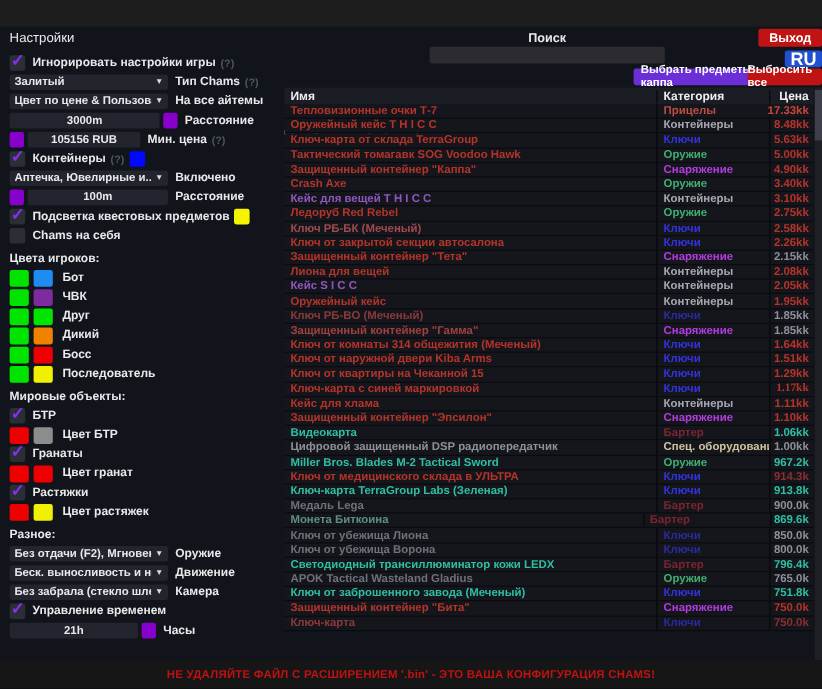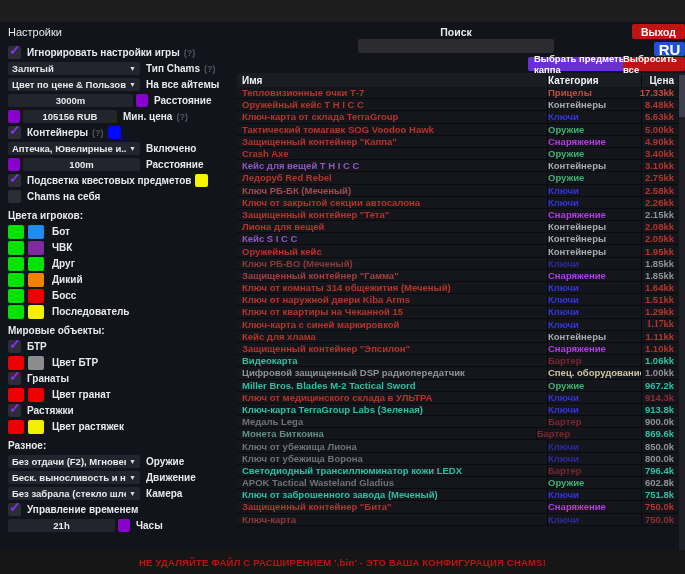--- a/index.html
+++ b/index.html
@@ -52,21 +52,21 @@
   .btn-kappa{ left:528px; top:57px; width:104px; height:14px; background:#6a2fd6; font-size:9.5px;padding-left:6px; }
   .btn-drop { left:623px; top:57px; width:62px; height:14px; background:#c01414; font-size:9.5px; }
   .loot-label { position:absolute; left:237px; top:61px; color:#e9e9ec; font-size:10.5px; font-weight:700;margin-top:40px; }
   .loot-label .help { font-size:9px; }
 
   
   .table { position:absolute; left:237px; top:73px; width:441px; height:477px; }
   .thead { display:flex; height:14px; background:#1b1d25; align-items:center; }
   .thead .c { color:#f0f0f2; font-size:10px; font-weight:700; }
   .c-name { width:310px; padding-left:5px; }
-  .c-cat  { width:94px;  border-left:1px solid #07080c; }
+  .c-cat  { width:94px;  padding-left:5px; border-left:1px solid #07080c; }
   .c-price{ width:37px;  padding-right:4px; text-align:right; border-left:1px solid #07080c; }
   .tbody { height:463px; overflow:hidden; }
   .trow { display:flex; align-items:center; height:12.2px; border-bottom:1px solid #0a0b10;
           background:#14161c; font-size:9.5px; font-weight:700; }
   .trow .c-name { white-space:nowrap; overflow:hidden; }
   .trow .c-cat  { white-space:nowrap; overflow:hidden; align-self:stretch; display:flex; align-items:center; }
   .trow .c-price{ align-self:stretch; display:flex; align-items:center; justify-content:flex-end; }
   .vscroll { position:absolute; left:679px; top:73px; width:6px; height:477px; background:#1e2026; }
   .vscroll .thumb { position:absolute; left:0; top:2px; width:6px; height:42px; background:#3d404a; }
 </style>
@@ -424,21 +424,21 @@
           <div class="c-price" style="color: rgb(143, 143, 153);">800.0k</div>
         </div>
         <div class="trow">
           <div class="c-name" style="color: rgb(47, 191, 163);">Светодиодный трансиллюминатор кожи LEDX</div>
           <div class="c-cat" style="color: rgb(124, 36, 48);">Бартер</div>
           <div class="c-price" style="color: rgb(47, 191, 163);">796.4k</div>
         </div>
         <div class="trow">
           <div class="c-name" style="color: rgb(112, 112, 122);">APOK Tactical Wasteland Gladius</div>
           <div class="c-cat" style="color: rgb(63, 175, 114);">Оружие</div>
-          <div class="c-price" style="color: rgb(143, 143, 153);">602.8k</div>
+          <div class="c-price" style="color: rgb(143, 143, 153);">765.0k</div>
         </div>
         <div class="trow">
           <div class="c-name" style="color: rgb(47, 191, 163);">Ключ от заброшенного завода (Меченый)</div>
           <div class="c-cat" style="color: rgb(51, 51, 221);">Ключи</div>
           <div class="c-price" style="color: rgb(47, 191, 163);">751.8k</div>
         </div>
         <div class="trow">
           <div class="c-name" style="color: rgb(181, 52, 42);">Защищенный контейнер "Бита"</div>
           <div class="c-cat" style="color: rgb(178, 60, 224);">Снаряжение</div>
           <div class="c-price" style="color: rgb(181, 52, 42);">750.0k</div>

